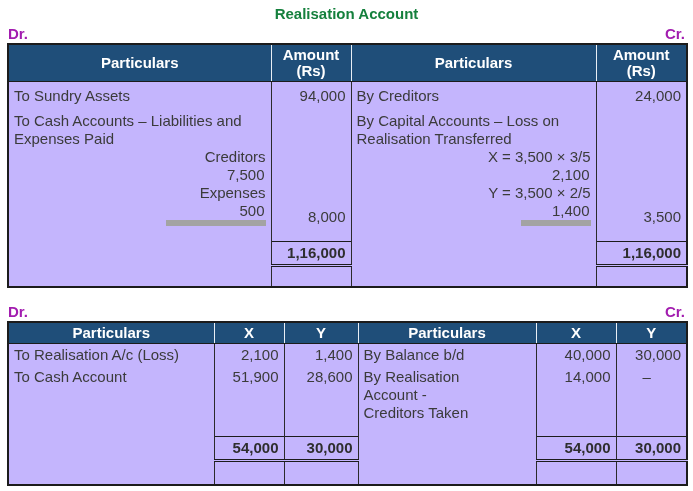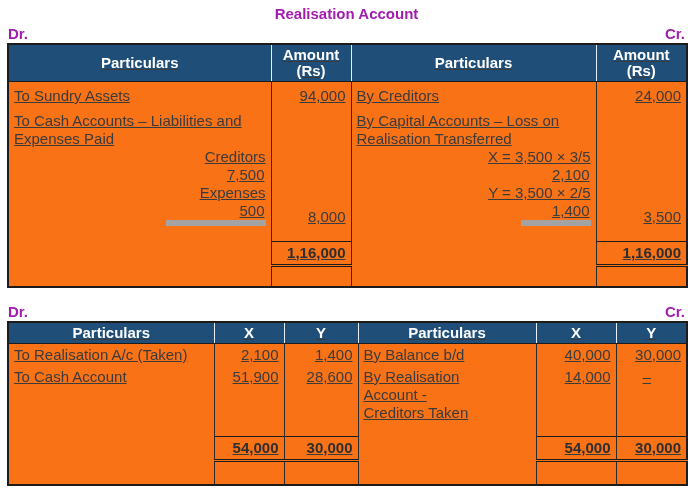--- a/index.html
+++ b/index.html
@@ -6,34 +6,33 @@
   html, body { margin: 0; padding: 0; background: #fff; }
   body {
     width: 693px; height: 491px;
     font-family: "Liberation Sans", sans-serif;
     color: #3b3b3b;
     overflow: hidden;
   }
   .page { padding: 3px 7px 0 7px; }
 
   .acct-title {
-    text-align: center; font-weight: bold; font-size: 15px; color: #a21caf;
+    text-align: center; font-weight: bold; font-size: 15px; color: #15803d;
     line-height: 18px; margin-top: 2px;
   }
   .drcr {
     display: flex; justify-content: space-between;
     font-weight: bold; font-size: 15px; color: #a21caf;
     line-height: 17px; padding: 2px 1px 1px 1px;
   }
 
   table.ledger {
     border-collapse: collapse; table-layout: fixed;
     width: 679px; border: 2px solid #1c1c1c;
-    background: #f97316;
-    text-decoration: underline;
+    background: #c4b5fd;
   }
   th {
     background: #1f4e79; color: #fff;
     font-size: 15px; font-weight: bold; text-align: center;
     line-height: 16px; padding: 2px 1px;
     border-left: 1px solid #e8eef5;
     border-bottom: 1px solid #1c1c1c;
     vertical-align: middle;
   }
   th:first-child { border-left: none; }
@@ -173,21 +172,21 @@
     <tbody>
         <tr>
       <th>Particulars</th>
       <th>X</th>
       <th>Y</th>
       <th>Particulars</th>
       <th>X</th>
       <th>Y</th>
     </tr>
     <tr>
-      <td>To Realisation A/c (Taken)</td>
+      <td>To Realisation A/c (Loss)</td>
       <td class="bl amt">2,100</td>
       <td class="bl amt">1,400</td>
       <td class="bl">By Balance b/d</td>
       <td class="bl amt">40,000</td>
       <td class="bl amt">30,000</td>
     </tr>
     <tr>
       <td>To Cash Account</td>
       <td class="bl amt">51,900</td>
       <td class="bl amt">28,600</td>

